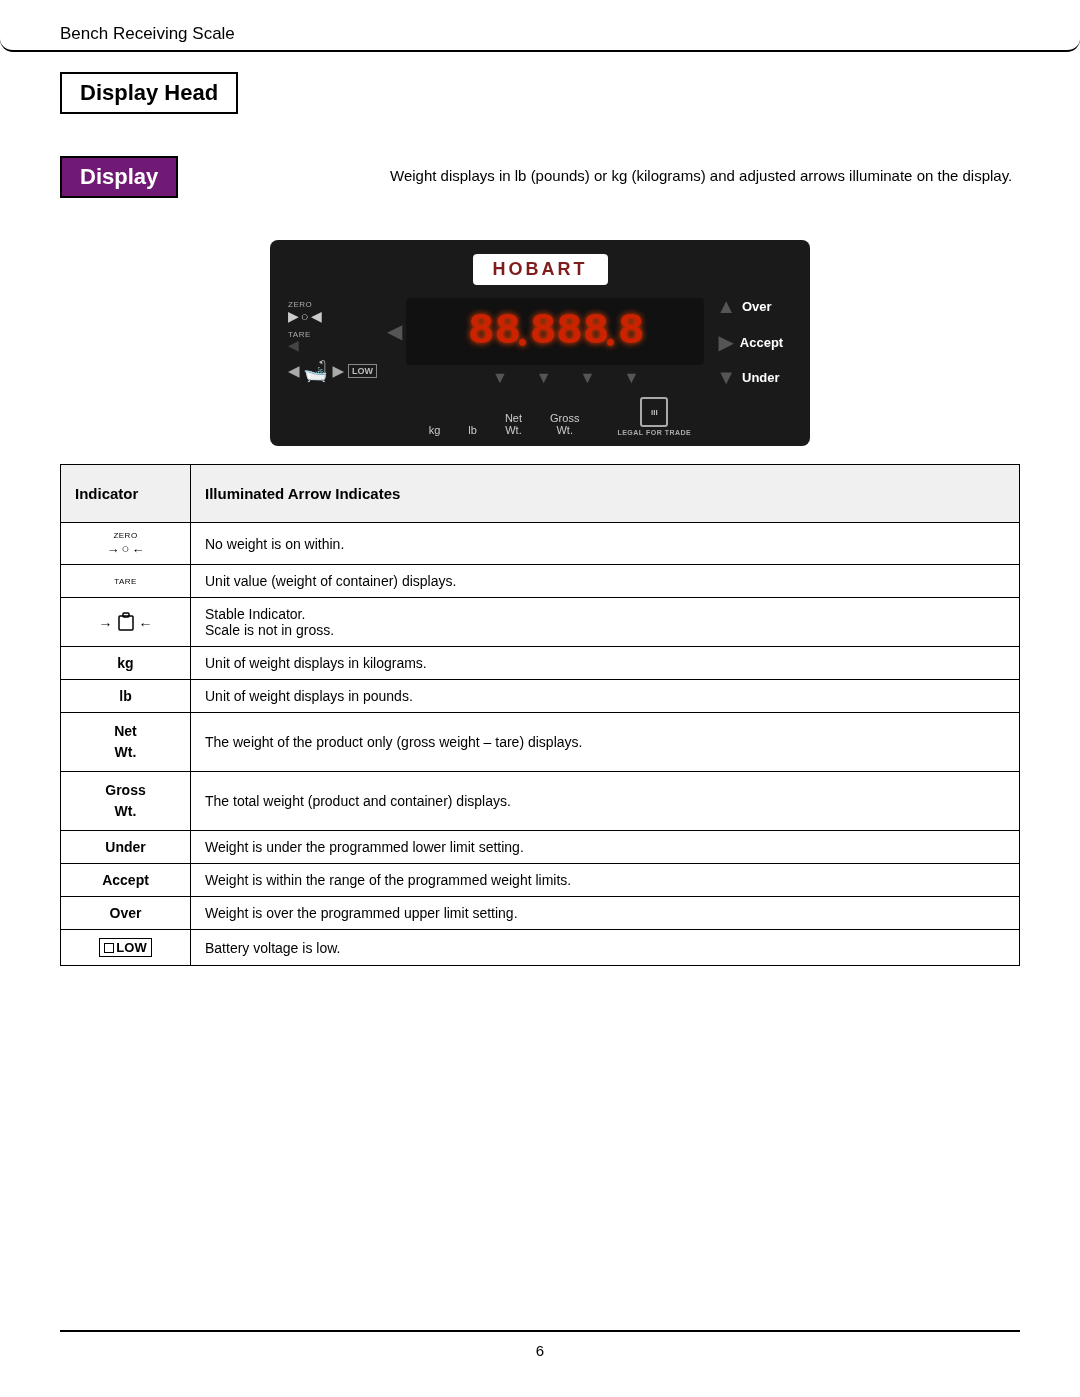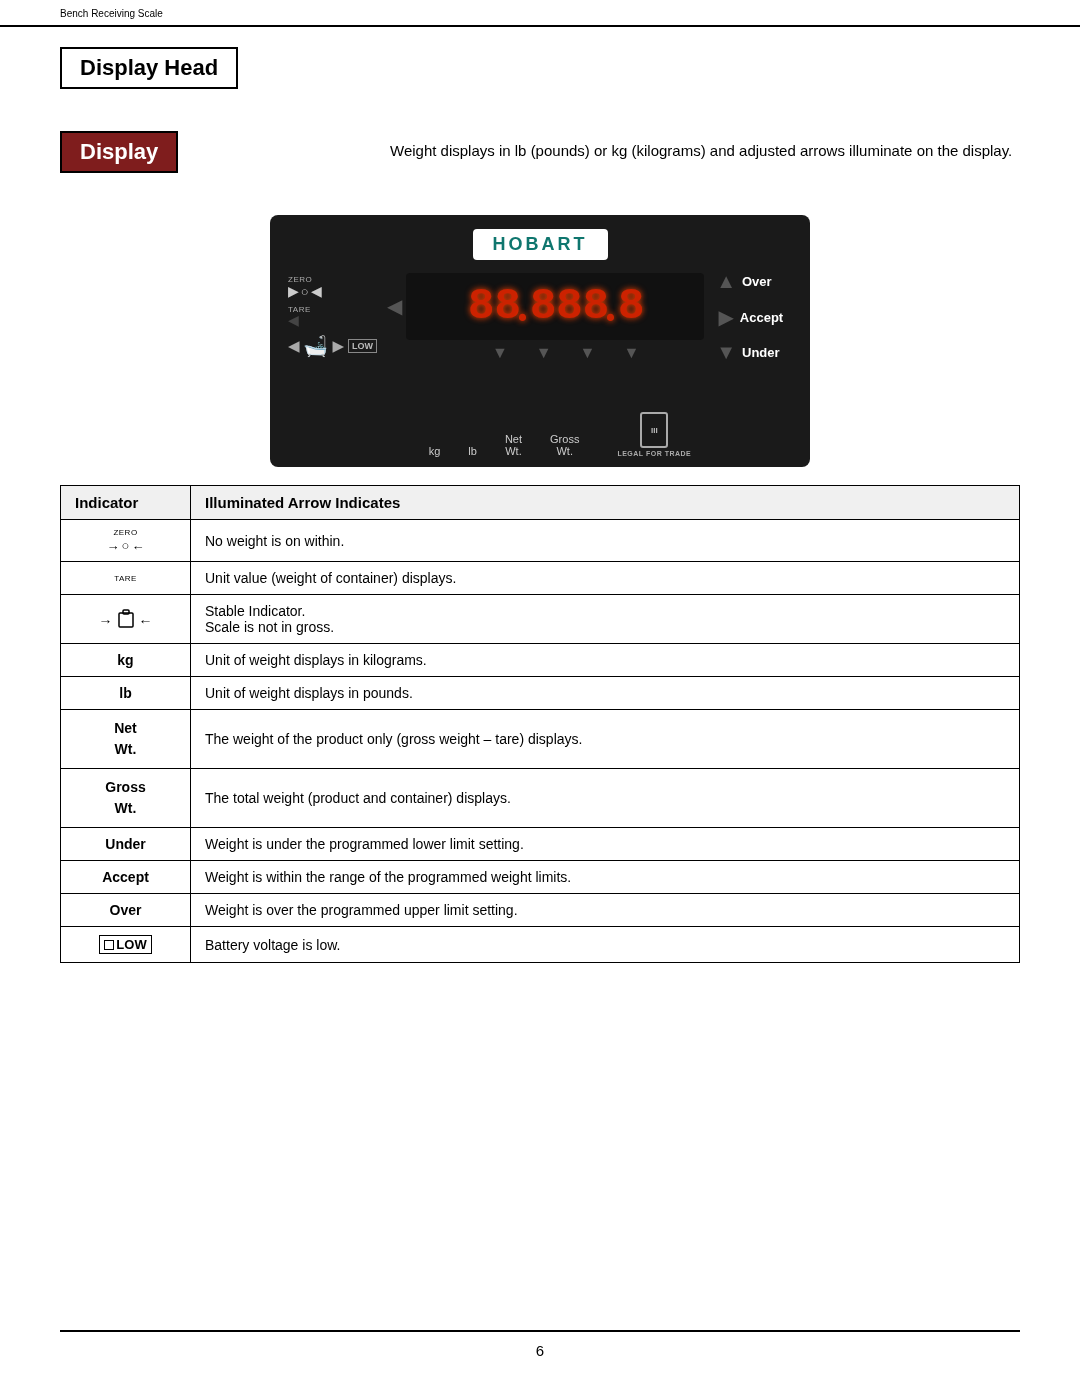--- a/index.html
+++ b/index.html
@@ -16,43 +16,44 @@
     .page-container {
       width: 1080px;
       min-height: 1397px;
       padding: 0;
       position: relative;
     }
 
     
     .top-header {
       border-bottom: 2.5px solid #000;
-      padding: 8px 60px 6px 60px;
-      font-size: 10px;
+      padding: 24px 60px 6px 60px;
+      font-size: 17px;
       font-family: Arial, Helvetica, sans-serif;
+      border-radius: 13px;
     }
 
     
     .content {
       padding: 20px 60px 40px 60px;
     }
 
     
     .section-heading {
       display: inline-block;
       border: 2.5px solid #000;
       padding: 6px 18px;
       font-size: 22px;
       font-weight: bold;
       font-family: Arial, Helvetica, sans-serif;
       margin-bottom: 14px;
     }
 
     .section-heading.filled {
-      background: #7f1d1d;
+      background: #701a75;
       color: #fff;
     }
 
     .section-row {
       display: flex;
       align-items: flex-start;
       margin-bottom: 28px;
     }
 
     .section-label-col {
@@ -91,21 +92,21 @@
 
     .hobart-logo {
       background: #fff;
       border: 2.5px solid #fff;
       border-radius: 4px;
       padding: 3px 18px;
       font-family: Arial, Helvetica, sans-serif;
       font-size: 18px;
       font-weight: 900;
       letter-spacing: 3px;
-      color: #0f766e;
+      color: #7f1d1d;
     }
 
     .display-main-row {
       display: flex;
       align-items: center;
     }
 
     .display-left-indicators {
       display: flex;
       flex-direction: column;
@@ -241,31 +242,30 @@
 
     .legal-badge {
       display: flex;
       flex-direction: column;
       align-items: center;
       margin-left: 10px;
     }
 
     .legal-circle {
       width: 28px;
-      height: 36px;
+      height: 30px;
       border: 2px solid #aaa;
       border-radius: 3px;
       display: flex;
       align-items: center;
       justify-content: center;
       color: #bbb;
       font-size: 8px;
       font-family: Arial, sans-serif;
       font-weight: bold;
-      margin-top: 40px;
     }
 
     .legal-text {
       color: #aaa;
       font-size: 7px;
       font-family: Arial, sans-serif;
       font-weight: bold;
       letter-spacing: 0.5px;
       text-align: center;
       margin-top: 2px;
@@ -275,21 +275,21 @@
     .indicator-table {
       width: 100%;
       border-collapse: collapse;
       border: 1.5px solid #000;
       margin-top: 10px;
       font-family: Arial, Helvetica, sans-serif;
     }
 
     .indicator-table th {
       border: 1.5px solid #000;
-      padding: 8px 14px;
+      padding: 20px 14px;
       font-size: 15px;
       font-weight: bold;
       text-align: left;
       background: #f0f0f0;
     }
 
     .indicator-table td {
       border: 1.5px solid #000;
       padding: 8px 14px;
       font-size: 14px;

